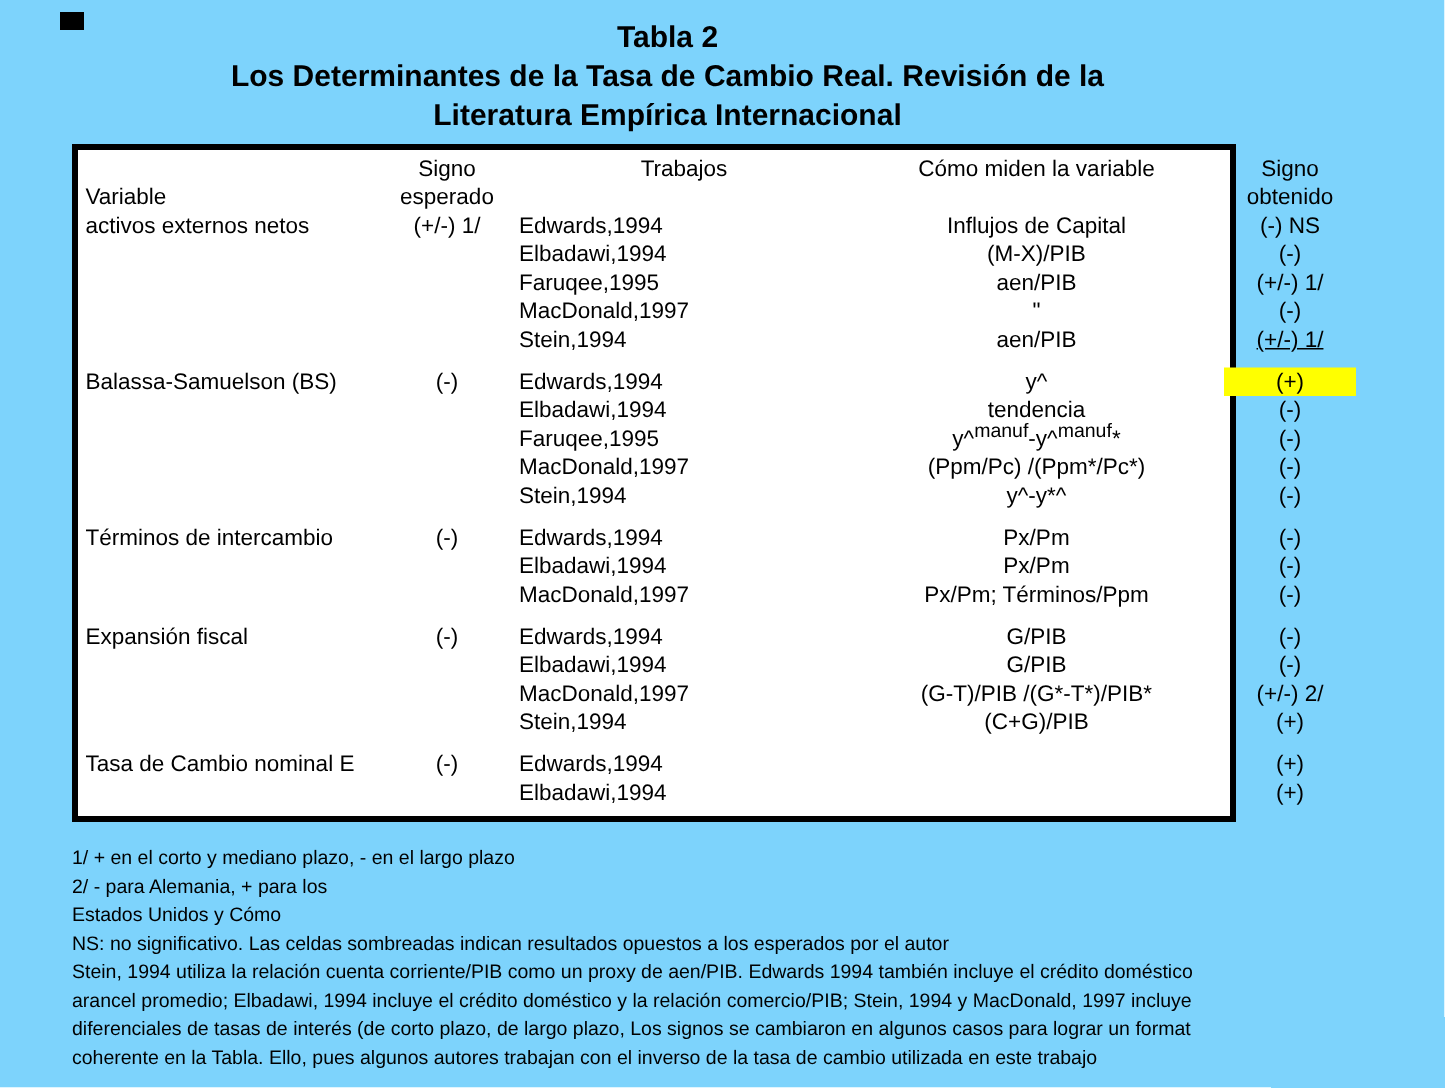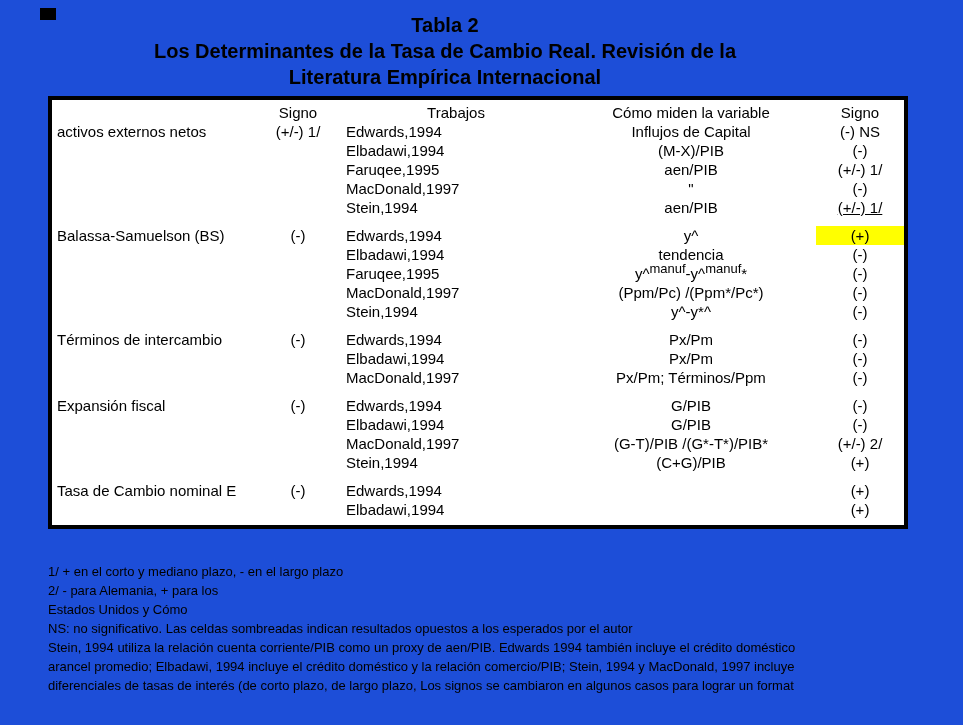--- a/index.html
+++ b/index.html
@@ -1,26 +1,26 @@
 <!DOCTYPE html>
 <html><head>
 <meta charset="utf-8">
 <style>
   html,body{margin:0;padding:0;background:#ffffff;}
   .page{
-    position:relative;width:963px;height:725px;background:#1d4ed8;overflow:hidden;
+    position:relative;width:963px;height:725px;background:#7dd3fc;overflow:hidden;
     font-family:"Liberation Sans","DejaVu Sans",sans-serif;color:#000;
   }
   .ink-mark{position:absolute;left:40px;top:8px;width:16px;height:12px;background:#000;}
   .title-block{
     position:absolute;top:12px;left:0;width:890px;text-align:center;
     font-weight:bold;font-size:20px;line-height:26px;color:#000;
   }
   .tbl{
-    position:absolute;left:48px;top:96px;width:860px;box-sizing:border-box;
+    position:absolute;left:48px;top:96px;width:776px;box-sizing:border-box;
     border:4px solid #000;padding-top:3px;padding-bottom:6px;background:#fff;
   }
   .row{
     display:grid;grid-template-columns:198px 96px 220px 250px 88px;
     line-height:19px;font-size:15px;
   }
   .c1{text-align:left;padding-left:5px;white-space:nowrap;}
   .c2{text-align:center;white-space:nowrap;}
   .c3{text-align:left;white-space:nowrap;}
   .c4{text-align:center;white-space:nowrap;}
@@ -48,20 +48,27 @@
   </div>
 
   <div class="tbl">
     <div class="row">
       <div class="c1"></div>
       <div class="c2">Signo</div>
       <div class="c3" style="text-align:center;">Trabajos</div>
       <div class="c4">Cómo miden la variable</div>
       <div class="c5">Signo</div>
     </div>
+    <div class="row">
+      <div class="c1">Variable</div>
+      <div class="c2">esperado</div>
+      <div class="c3"></div>
+      <div class="c4"></div>
+      <div class="c5">obtenido</div>
+    </div>
     <div id="tbl-body">
         <div class="">
           <div class="row">
             <div class="c1">activos externos netos</div>
             <div class="c2">(+/-) 1/</div>
             <div class="c3">Edwards,1994</div>
             <div class="c4">Influjos de Capital</div>
             <div class="c5">(-) NS</div>
           </div>
           <div class="row">
@@ -203,15 +210,16 @@
   </div>
 
   <div class="footnotes" id="footnotes">
       <div class="fline">1/ + en el corto y mediano plazo, - en el largo plazo</div>
       <div class="fline">2/ - para Alemania, + para los</div>
       <div class="fline">Estados Unidos y Cómo</div>
       <div class="fline">NS: no significativo. Las celdas sombreadas indican resultados opuestos a los esperados por el autor</div>
       <div class="fline">Stein, 1994 utiliza la relación cuenta corriente/PIB como un proxy de aen/PIB. Edwards 1994 también incluye el crédito doméstico</div>
       <div class="fline">arancel promedio; Elbadawi, 1994 incluye el crédito doméstico y la relación comercio/PIB; Stein, 1994 y MacDonald, 1997 incluye</div>
       <div class="fline">diferenciales de tasas de interés (de corto plazo, de largo plazo, Los signos se cambiaron en algunos casos para lograr un format</div>
+      <div class="fline">coherente en la Tabla. Ello, pues algunos autores trabajan con el inverso de la tasa de cambio utilizada en este trabajo</div>
     </div>
 
 </div>
 
 </body></html>

